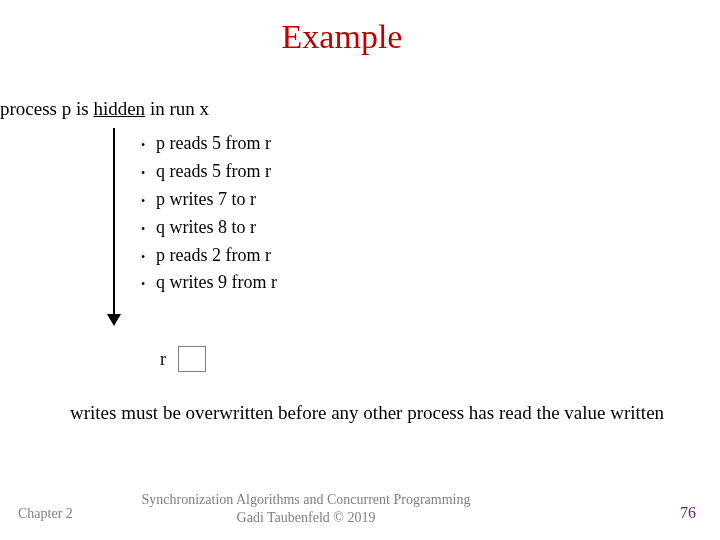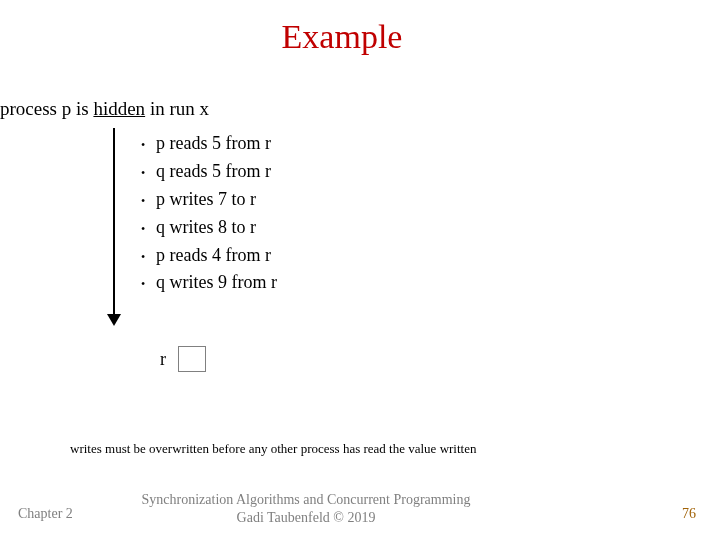--- a/index.html
+++ b/index.html
@@ -82,23 +82,22 @@
     width: 28px;
     height: 26px;
     border: 1px solid #808080;
     box-sizing: border-box;
   }
   .note {
     position: absolute;
     left: 70px;
     right: 40px;
     top: 400px;
-    font-size: 13px;
+    font-size: 19px;
     line-height: 1.35;
-    margin-top: 40px;
   }
   .footer-left {
     position: absolute;
     left: 18px;
     bottom: 18px;
     font-size: 14px;
     color: #808080;
   }
   .footer-center {
     position: absolute;
@@ -107,22 +106,22 @@
     bottom: 14px;
     text-align: center;
     font-size: 14px;
     color: #808080;
     line-height: 1.25;
   }
   .footer-right {
     position: absolute;
     right: 24px;
     bottom: 18px;
-    font-size: 14px;
-    color: #a16207;
+    font-size: 16px;
+    color: #701a75;
   }
 </style>
 </head>
 <body>
 
 <div class="title">Example</div>
 
 <div class="subtitle">
   <span>process p is </span><span class="u">hidden</span><span> in run x</span>
 </div>
@@ -142,21 +141,21 @@
   <div class="row">
     <span class="dot">•</span>
     <span>p writes 7 to r</span>
   </div>
   <div class="row">
     <span class="dot">•</span>
     <span>q writes 8 to r</span>
   </div>
   <div class="row">
     <span class="dot">•</span>
-    <span>p reads 4 from r</span>
+    <span>p reads 2 from r</span>
   </div>
   <div class="row">
     <span class="dot">•</span>
     <span>q writes 9 from r</span>
   </div>
 </div>
 
 <div class="rbox-wrap">
   <span>r</span>
   <div class="rbox"></div>

